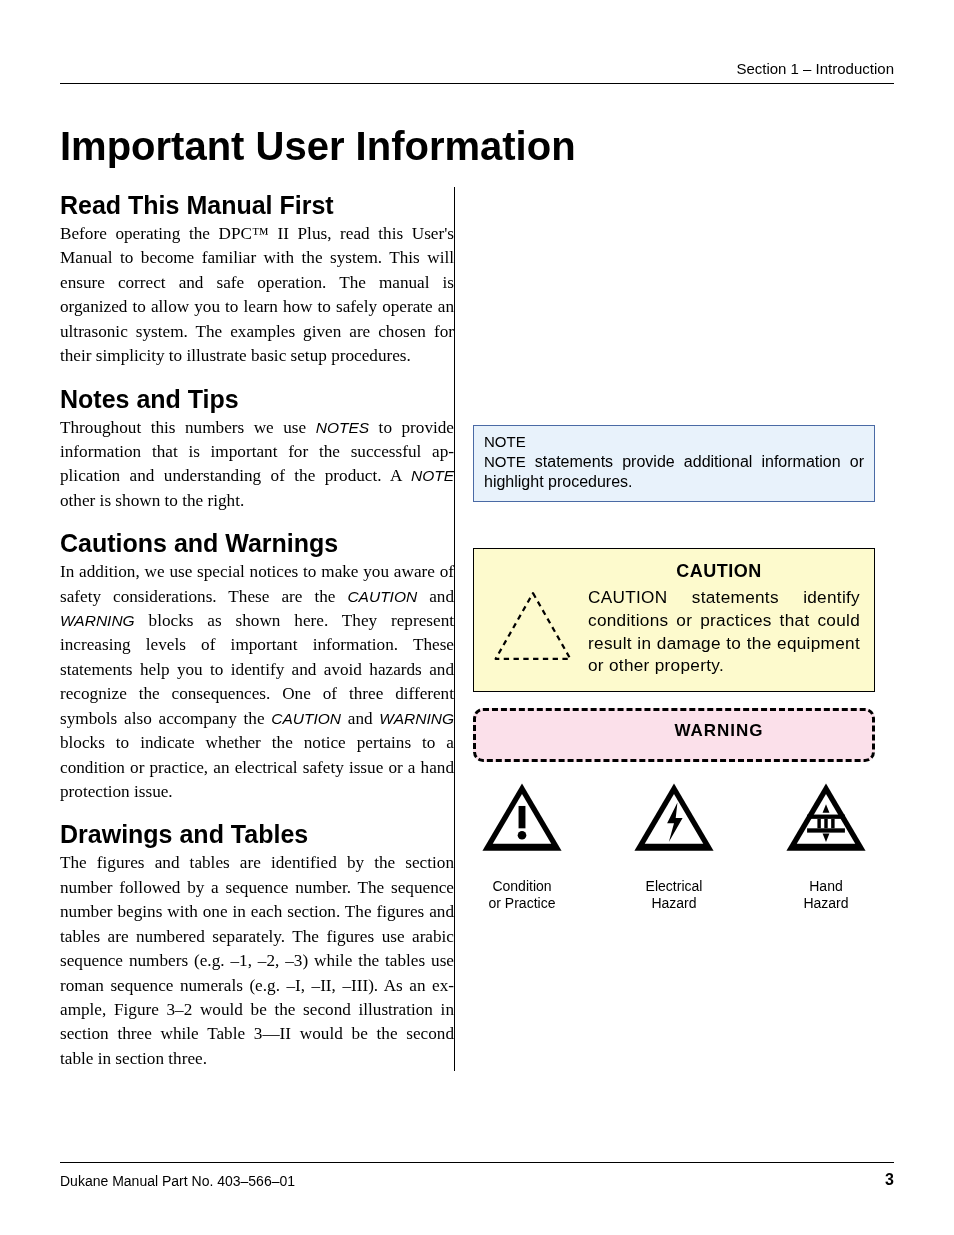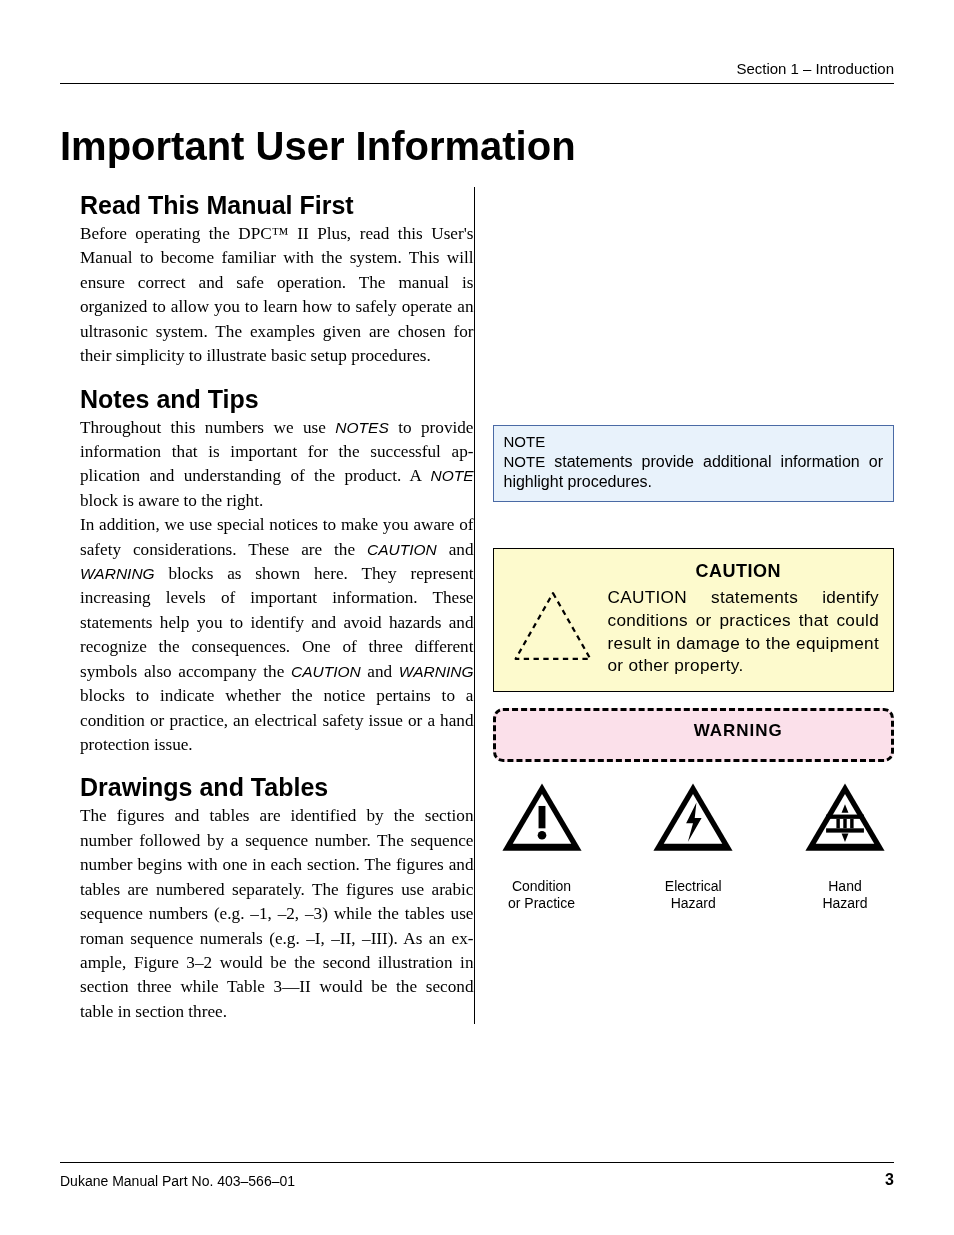--- a/index.html
+++ b/index.html
@@ -32,21 +32,20 @@
     margin-bottom: 18px;
   }
   .columns {
     display: flex;
     gap: 0;
   }
   .col-left {
     width: 395px;
     padding-right: 0;
     border-right: 1px solid #000;
-    margin-left: 20px;
   }
   .col-right {
     width: 420px;
     padding-left: 18px;
     display: flex;
     flex-direction: column;
   }
   .subhead {
     font-family: 'Segoe UI', 'Myriad Pro', Arial, sans-serif;
     font-weight: 700;
@@ -165,23 +164,24 @@
 
   <div class="columns">
 
     <div class="col-left">
 
       <h2 class="subhead">Read This Manual First</h2>
       <p class="body-text">Before operating the DPC™ II Plus, read this User's Manual to become familiar with the sys­tem. This will ensure correct and safe operation. The manual is organized to allow you to learn how to safely operate an ultrasonic system. The ex­amples given are chosen for their simplicity to il­lustrate basic setup procedures.</p>
 
       <h2 class="subhead mt">Notes and Tips</h2>
       <p class="body-text">
-        <span>Throughout this numbers we use </span><span class="sc">NOTES</span><span> to provide information that is important for the successful ap­plication and understanding of the product.  A </span><span class="sc">NOTE</span><span> block is aware to the right.</span>
+        <span>Throughout this numbers we use </span><span class="sc">NOTES</span><span> to provide information that is important for the successful ap­plication and understanding of the product.  A </span><span class="sc">NOTE</span><span> other is shown to the right.</span>
       </p>
 
+      <h2 class="subhead mt">Cautions and Warnings</h2>
       <p class="body-text">
         <span>In addition, we use special notices to make you aware of safety considerations. These are the </span><span class="sc">CAU­TION</span><span> and </span><span class="sc">WARNING</span><span> blocks as shown here. They represent increasing levels of important informa­tion. These statements help you to identify and avoid hazards and recognize the consequences. One of three different symbols also accompany the </span><span class="sc">CAUTION</span><span> and </span><span class="sc">WARNING</span><span> blocks to indicate whether the notice pertains to a condition or practice, an electrical safety issue or a hand protection issue.</span>
       </p>
 
       <h2 class="subhead mt">Drawings and Tables</h2>
       <p class="body-text">The figures and tables are identified by the sec­tion number followed by a sequence number. The sequence number begins with one in each sec­tion. The figures and tables are numbered sepa­rately. The figures use arabic sequence numbers (e.g. –1, –2, –3) while the tables use roman se­quence numerals (e.g. –I, –II, –III). As an ex­ample, Figure 3–2 would be the second illustra­tion in section three while  Table 3—II would be the second table in section three.</p>
 
     </div>
 
     <div class="col-right">

